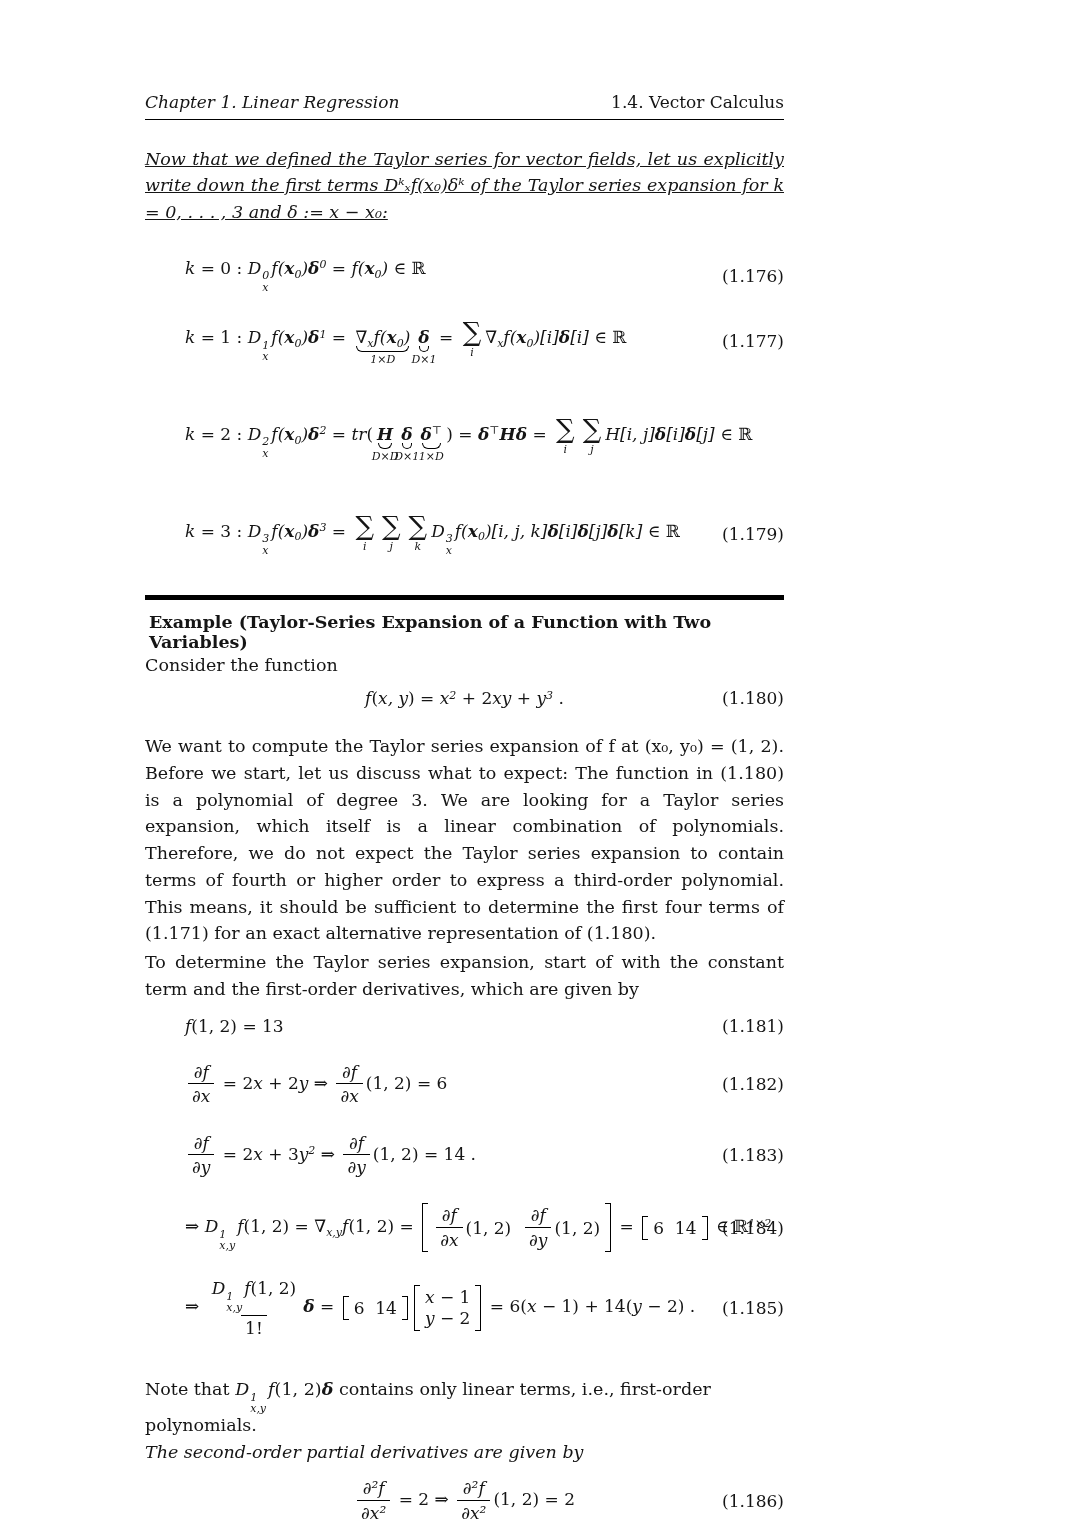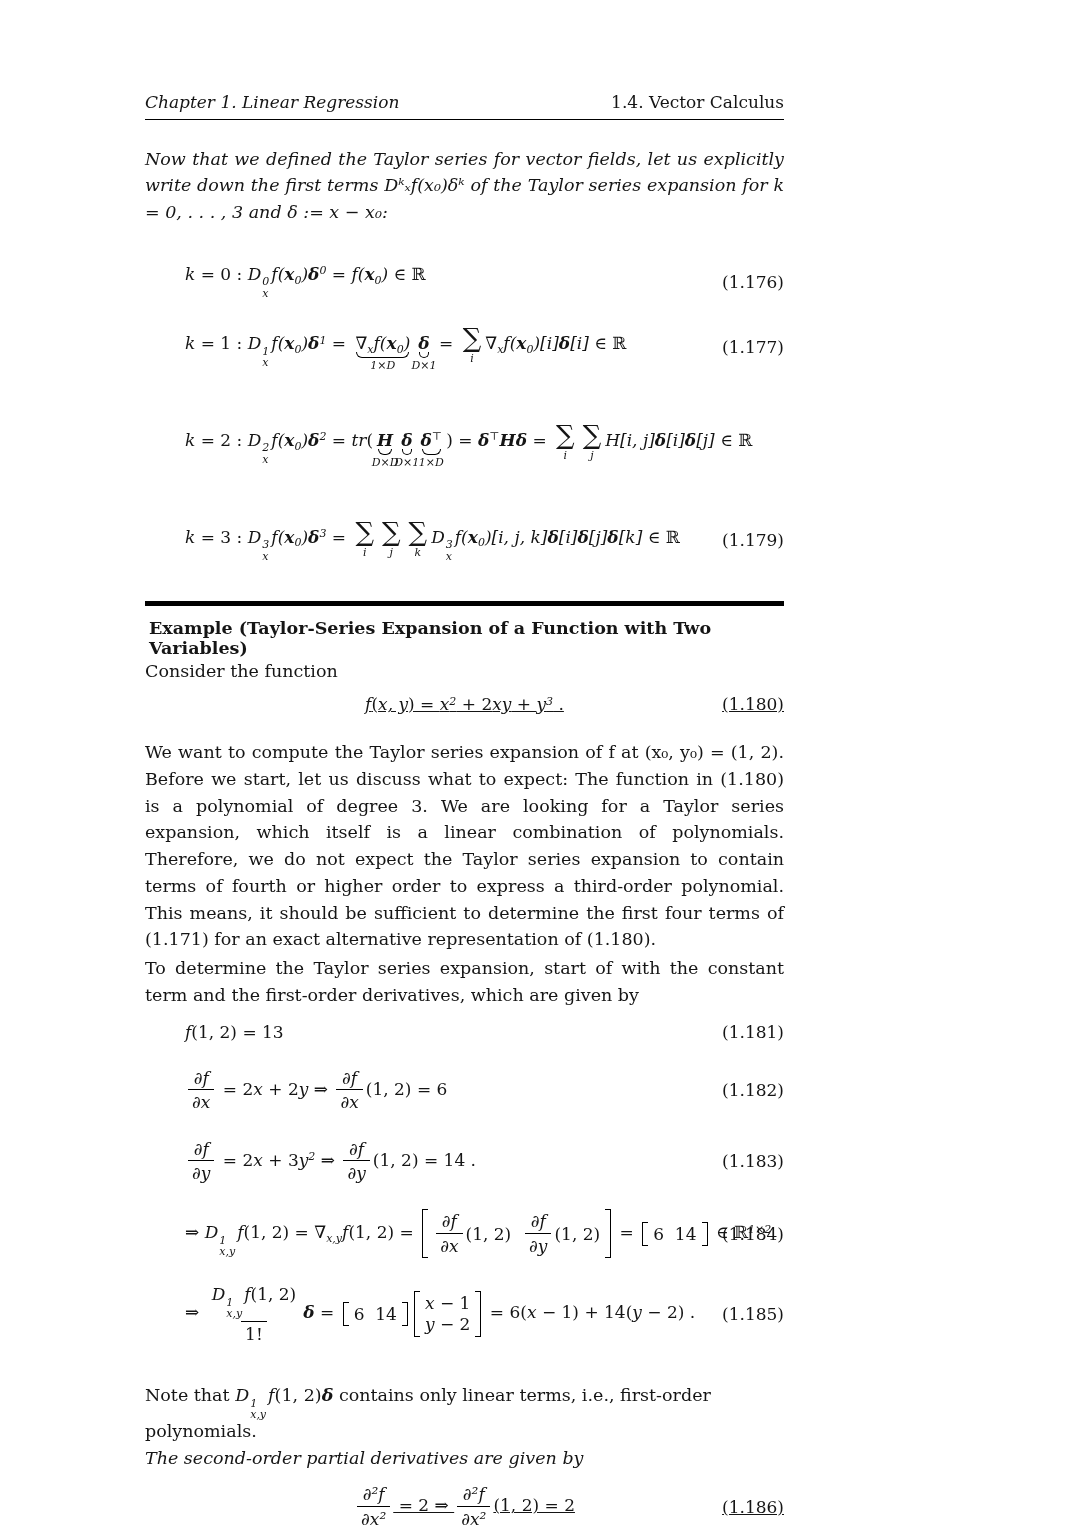--- a/index.html
+++ b/index.html
@@ -13,34 +13,34 @@
     font-family:"DejaVu Serif","Liberation Serif","DejaVu Sans",serif;
     font-size:17.5px;
     display:flex;flex-direction:column;
     overflow:hidden;
   }
   
   .header{display:flex;justify-content:space-between;align-items:baseline;
           border-bottom:1.2px solid #000;padding-bottom:7px;font-size:17px;}
   .header-left{font-style:italic;}
   
-  .intro{font-style:italic;text-align:justify;line-height:1.5;margin:26px 0 26px;}
+  .intro{font-style:italic;text-align:justify;line-height:1.5;margin:26px 0 20px;text-decoration:underline;}
   .body-par{text-align:justify;line-height:1.53;margin:0;}
   .p1{margin-top:12px;}
   .p2{margin-top:2px;}
   .p3{margin-top:2px;font-style:italic;}
   .example-title{font-weight:700;margin:12px 4px 0;}
   .example-lead{margin:3px 0 0;}
   .example-bar{margin-top:26px;height:9px;border-top:5.5px solid #000;
                border-left:2.5px solid #000;border-right:2.5px solid #000;}
   
   div[data-eq]{margin:13px 0;}
   .eqrow{display:grid;align-items:center;font-size:17px;}
   .eqrow.indent{grid-template-columns:40px max-content minmax(0,1fr);}
-  .eqrow.center{grid-template-columns:1fr max-content 1fr;text-decoration:underline;}
+  .eqrow.center{grid-template-columns:1fr max-content 1fr;}
   .eq-content{grid-column:2;white-space:nowrap;}
   .eq-tag{grid-column:3;justify-self:end;font-style:normal;}
   .eqrow.text{display:block;font-size:17.5px;margin:28px 0 2px;}
   .eqrow.text .eq-content{white-space:normal;}
   .pad-ub{padding-bottom:27px;}
   .eq-tagrow{text-align:right;font-size:17px;margin:0 0 8px;}
   
   .m-it{font-style:italic;}
   .m-rm{font-style:normal;}
   .m-bf{font-style:italic;font-weight:700;}

